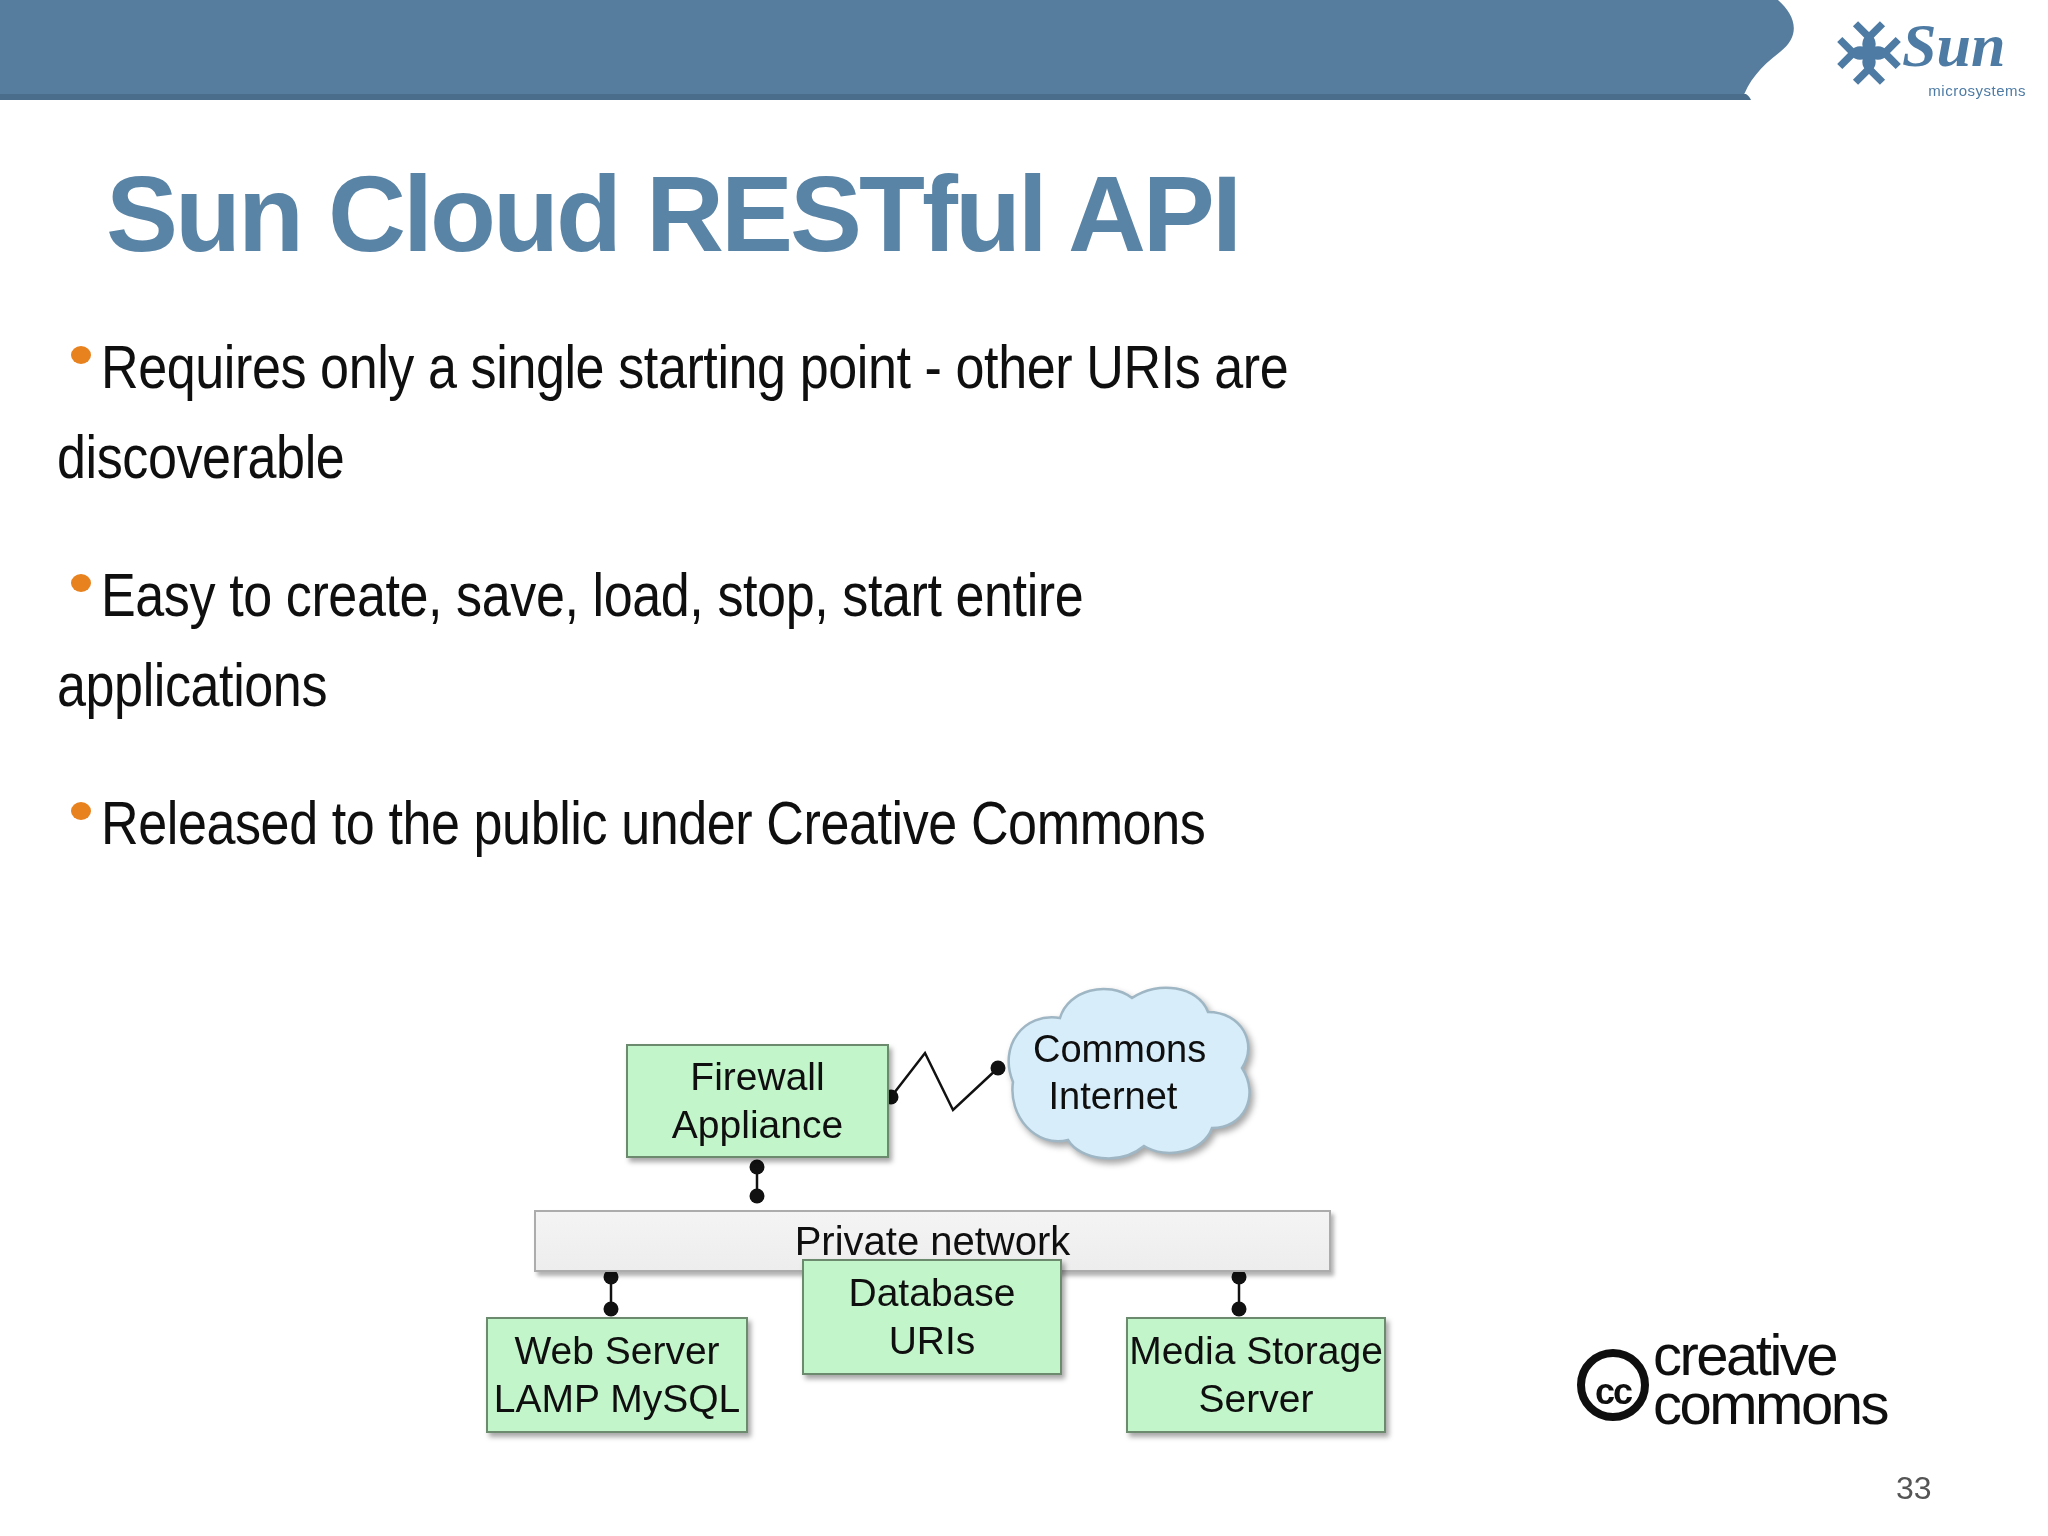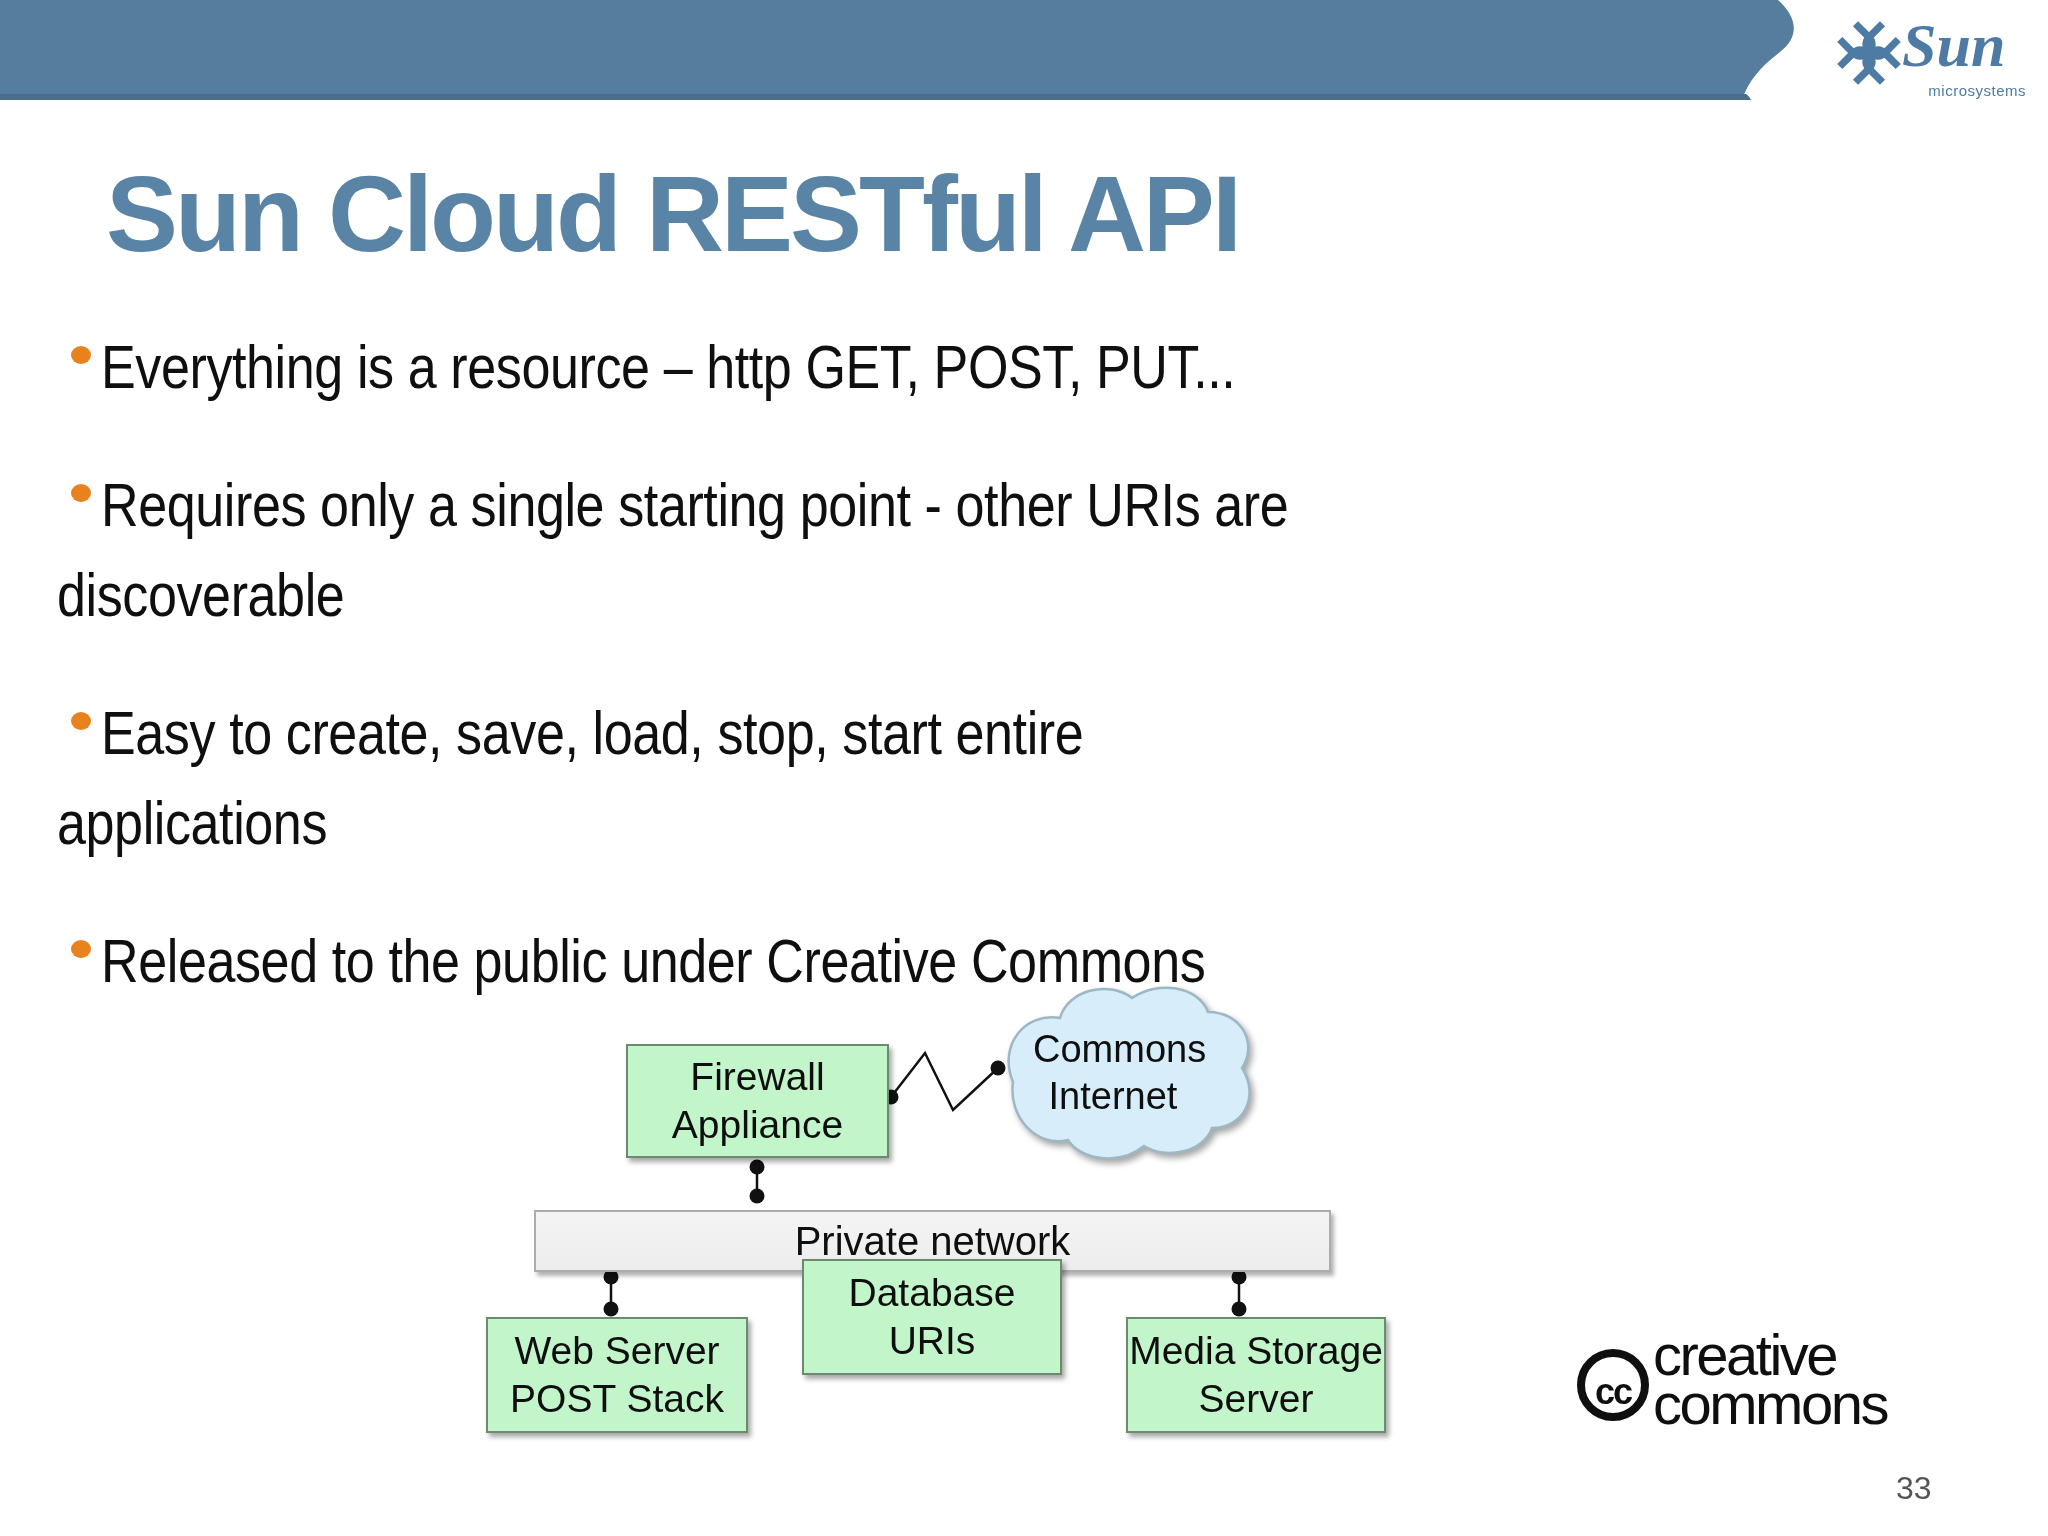--- a/index.html
+++ b/index.html
@@ -112,21 +112,20 @@
         <path transform="rotate(270 22 22)" d="M15 3 V14 Q15 21 22 21 Q29 21 29 14 V3"></path>
       </g>
     </svg>
     <div class="sun-word">Sun</div>
     <div class="sun-sub">microsystems</div>
   </div>
 
   <div class="title">Sun Cloud RESTful API</div>
 
   <div class="bullets">
-    <p><span class="dot"></span><span class="cond">Everything is a resource – http GET, POST, PUT...</span></p>
     <p><span class="dot"></span><span class="cond">Requires only a single starting point - other URIs are</span><span class="cond block">discoverable</span></p>
     <p><span class="dot"></span><span class="cond">Easy to create, save, load, stop, start entire</span><span class="cond block">applications</span></p>
     <p><span class="dot"></span><span class="cond">Released to the public under Creative Commons</span></p>
   </div>
 
   <svg class="diagram-svg" width="2048" height="1536">
 
     <path d="M 1013 1082
              C 998 1046, 1024 1012, 1060 1018
              C 1068 990, 1108 980, 1132 998
@@ -167,21 +166,21 @@
     <div>Firewall</div>
     <div>Appliance</div>
   </div>
 
   <div class="dbox netbar">
     <div>Private network</div>
   </div>
 
   <div class="dbox greenbox box-web">
     <div>Web Server</div>
-    <div>POST Stack</div>
+    <div>LAMP MySQL</div>
   </div>
   <div class="dbox greenbox box-db">
     <div>Database</div>
     <div>URIs</div>
   </div>
   <div class="dbox greenbox box-media">
     <div>Media Storage</div>
     <div>Server</div>
   </div>
 

